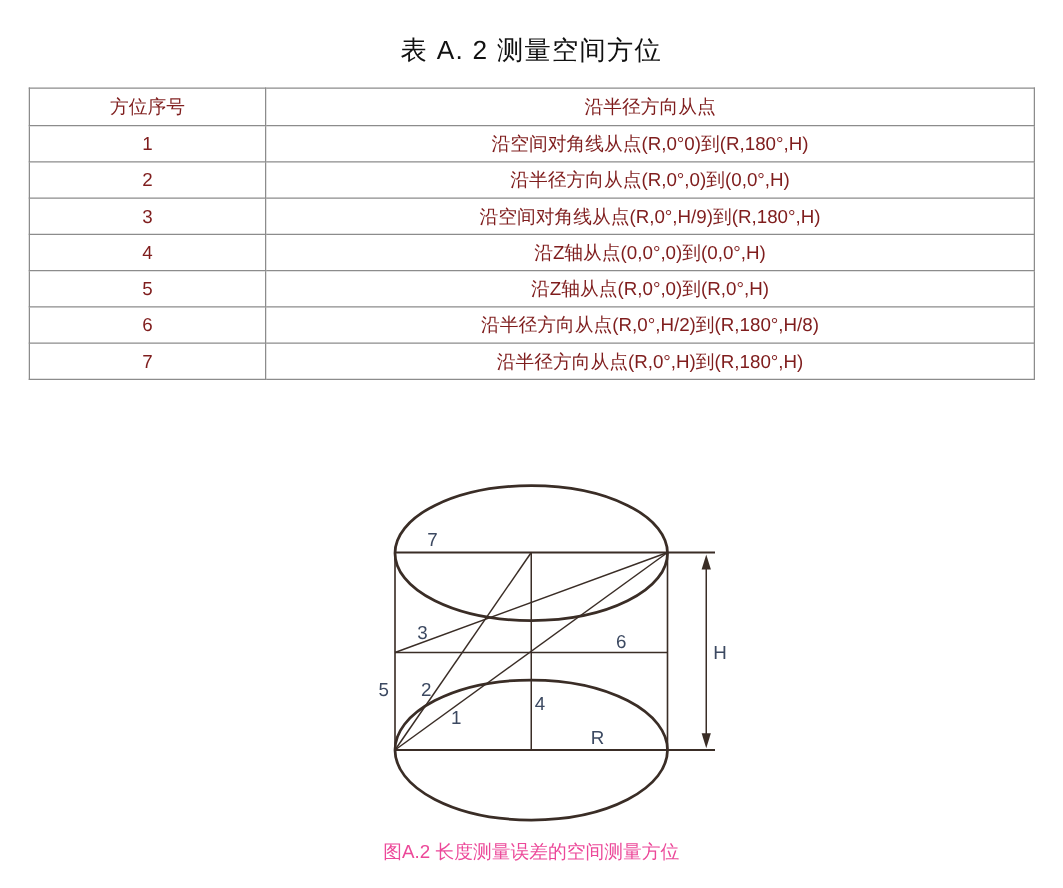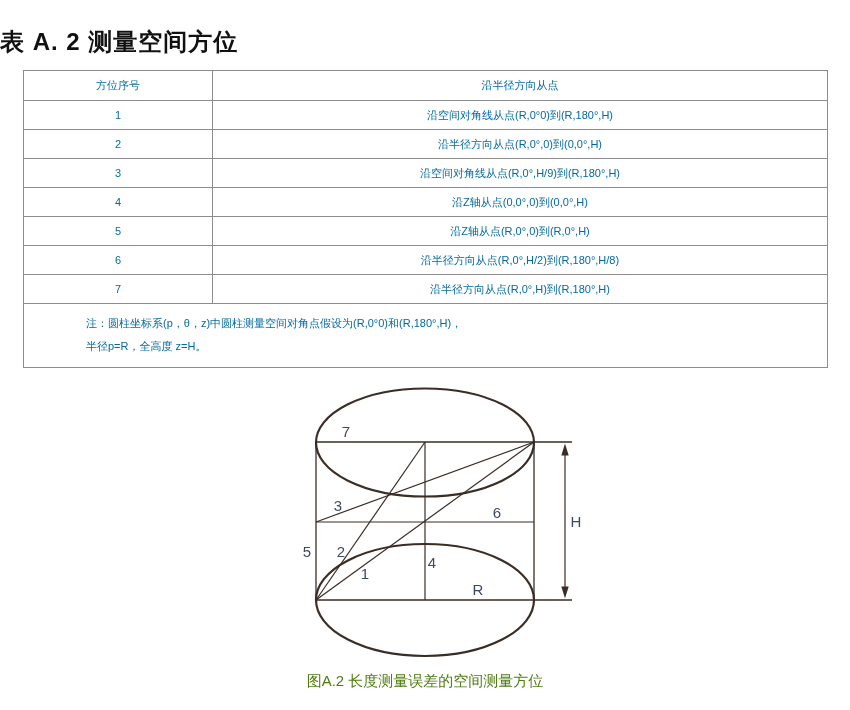--- a/index.html
+++ b/index.html
@@ -3,44 +3,44 @@
 <meta charset="utf-8">
 <style>
   html,body{margin:0;padding:0;}
   body{
     width:850px;height:710px;position:relative;background:#ffffff;
     font-family:"Liberation Sans","DejaVu Sans",sans-serif;
     color:#262626;overflow:hidden;
   }
   .page-title{
     position:absolute;top:26px;left:0;width:850px;
-    font-size:24px;font-weight:bold;color:#111111;
+    text-align:center;font-size:21px;font-weight:normal;color:#111111;
     letter-spacing:1px;
   }
   table.orient{
     position:absolute;top:70px;left:23px;width:805px;
     border-collapse:collapse;table-layout:fixed;
   }
   table.orient td{
     border:1px solid #8c8c8c;
-    font-size:11px;color:#0369a1;
+    font-size:15px;color:#7f1d1d;
     text-align:center;vertical-align:middle;
     padding:0;
   }
   table.orient td.hdr{height:29px;}
   table.orient td.cell{height:28px;}
   table.orient col.c1{width:189px;}
   table.orient td.note-cell{
     text-align:left;height:52px;
     padding:5px 10px 6px 62px;line-height:23px;
   }
   .figure-wrap{position:absolute;left:280px;top:383px;width:320px;height:285px;}
   .figure-caption{
     position:absolute;left:240px;top:672px;width:370px;
-    text-align:center;font-size:15px;color:#4d7c0f;
+    text-align:center;font-size:15px;color:#ec4899;
   }
   svg text{
     font-family:"Liberation Sans","DejaVu Sans",sans-serif;
     font-size:15px;fill:#3c4961;
   }
 </style>
 </head>
 <body>
 
 <div class="page-title">表 A. 2  测量空间方位</div>
@@ -75,26 +75,20 @@
     <td class="cell">5</td>
     <td class="cell">沿Z轴从点(R,0°,0)到(R,0°,H)</td>
   </tr>
   <tr>
     <td class="cell">6</td>
     <td class="cell">沿半径方向从点(R,0°,H/2)到(R,180°,H/8)</td>
   </tr>
   <tr>
     <td class="cell">7</td>
     <td class="cell">沿半径方向从点(R,0°,H)到(R,180°,H)</td>
-  </tr>
-  <tr>
-    <td class="note-cell" colspan="2">
-      <div>注：圆柱坐标系(p，θ，z)中圆柱测量空间对角点假设为(R,0°0)和(R,180°,H)，</div>
-      <div>半径p=R，全高度 z=H。</div>
-    </td>
   </tr>
 </tbody>
   </table>
 
 <div class="figure-wrap">
   <svg width="320" height="285" viewBox="0 0 320 285">
     <g stroke="#3a2d26" fill="none">
 
       <ellipse cx="145" cy="59.5" rx="109" ry="54" stroke-width="2.2"></ellipse>
       <ellipse cx="145" cy="217" rx="109" ry="56" stroke-width="2.2"></ellipse>

